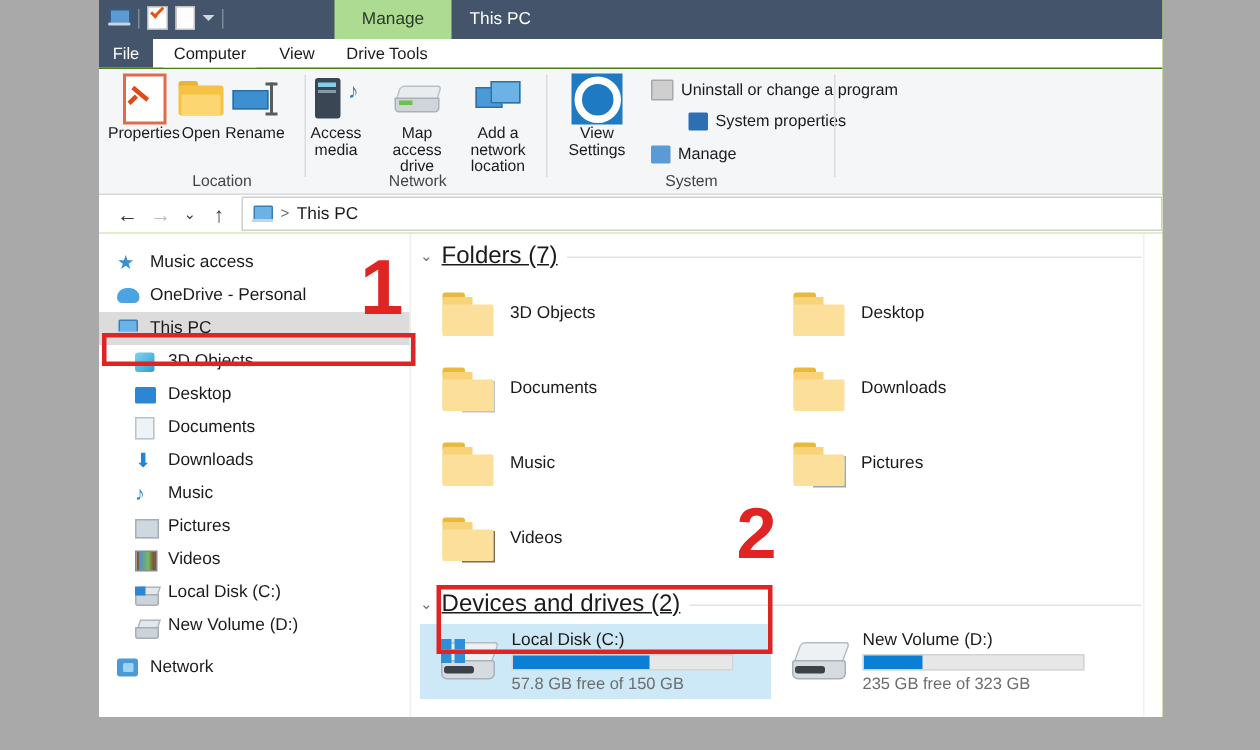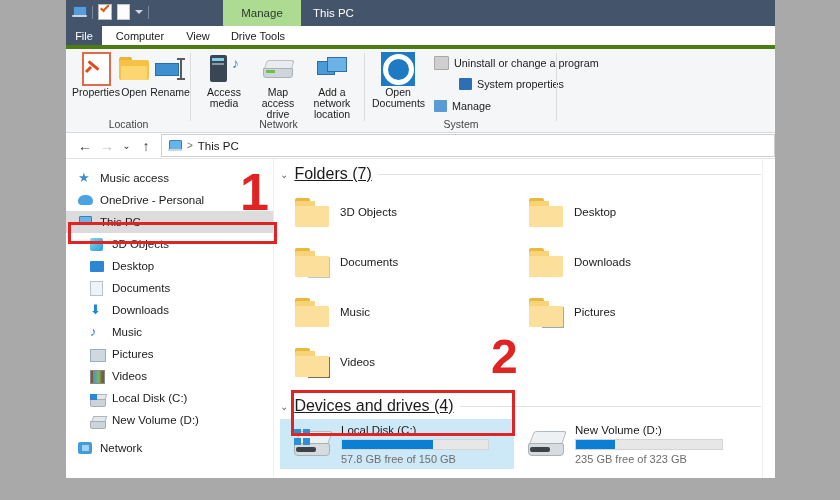--- a/index.html
+++ b/index.html
@@ -32,21 +32,21 @@
   .tabs-top{position:absolute;left:157px;top:0;display:flex;height:26px;}
   .tab-manage{
     width:78px;height:26px;background:#aedb92;color:#2a3b2a;
     display:flex;align-items:center;justify-content:center;font-size:11.5px;
   }
   .tab-thispc{
     padding:0 12px;height:26px;color:#ffffff;display:flex;align-items:center;font-size:11.5px;
   }
 
   
-  .tabstrip{height:19px;background:#ffffff;position:relative;border-bottom:4px solid #4d7c0f;}
+  .tabstrip{height:19px;background:#ffffff;position:relative;border-bottom:1px solid #4d7c0f;}
   .tab-file{
     position:absolute;left:0;top:0;width:36px;height:19px;background:#44546a;color:#fff;
     font-size:11px;display:flex;align-items:center;justify-content:center;
   }
   .tab-i{position:absolute;top:0;height:19px;font-size:11px;color:#1b1b1b;display:flex;align-items:center;justify-content:center;}
   .tab-active{background:#ffffff;}
 
   
   .ribbon{height:83px;background:#f5f6f7;border-bottom:1px solid #d9d9d9;position:relative;}
   .grp{position:absolute;top:0;height:83px;}
@@ -207,21 +207,21 @@
 
   <div class="tabstrip">
     <div class="tab-file">File</div>
     <div class="tab-i tab-active" style="left:43px;width:62px;">Computer</div>
     <div class="tab-i" style="left:110px;width:44px;">View</div>
     <div class="tab-i" style="left:158px;width:68px;">Drive Tools</div>
   </div>
 
   <div class="ribbon">
 
-    <div class="grp" style="left:0;width:125px;">
+    <div class="grp" style="left:0;width:125px;padding-left:13px;">
       <div class="btn-lg" style="left:2px;">
         <div class="glyphbox">
             <div class="ic-props"></div>
           </div>
         <div class="lbl">Properties</div>
       </div>
       <div class="btn-lg" style="left:40px;">
         <div class="glyphbox">
             <div class="ic-folder">
               <div class="tabp"></div>
@@ -281,21 +281,21 @@
       <div class="divider"></div>
     </div>
 
     <div class="grp" style="left:300px;width:240px;">
       <div class="btn-lg" style="left:6px;width:52px;">
         <div class="glyphbox">
             <div class="ic-gear">
               <div class="g"></div>
             </div>
           </div>
-        <div class="lbl">Open Documents</div>
+        <div class="lbl">View Settings</div>
       </div>
       <div class="sysitem" style="left:68px;top:7px;">
         <div class="sq" style="background:#cfcfcf;border:1px solid #a8a8a8;"></div>
         <span>Uninstall or change a program</span>
       </div>
       <div class="sysitem" style="left:68px;top:29px;margin-left:25px;">
         <div class="sq" style="background:#2d6fb5;"></div>
         <span>System properties</span>
       </div>
       <div class="sysitem" style="left:68px;top:51px;">
@@ -472,21 +472,21 @@
               <div class="back"></div>
               <div class="emb evid"></div>
               <div class="front"></div>
             </div>
           <span class="name">Videos</span>
         </div>
       </div>
 
       <div class="section-hdr" style="margin-top:4px;">
         <span class="ch">⌄</span>
-        <span class="txt">Devices and drives (4)</span>
+        <span class="txt">Devices and drives (2)</span>
         <span class="rule"></span>
       </div>
 
       <div class="grid">
         <div class="drive-tile sel">
           <div class="dico">
             <div class="dtop"></div>
               <div class="dbot"></div>
               <div class="dshade"></div>
               <div class="winlogo"></div>

